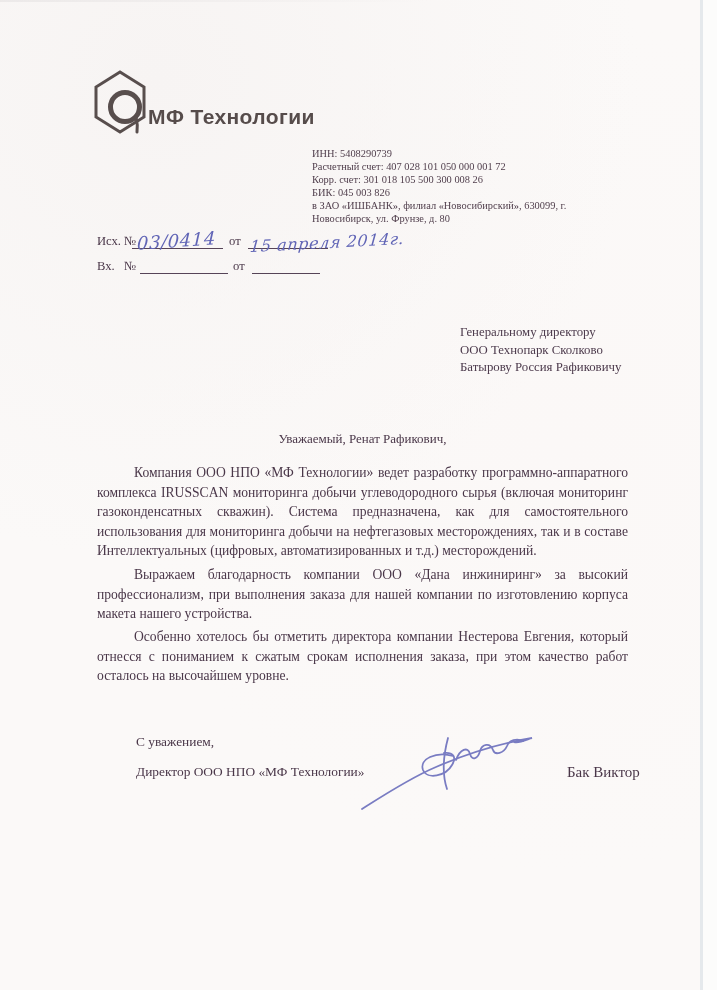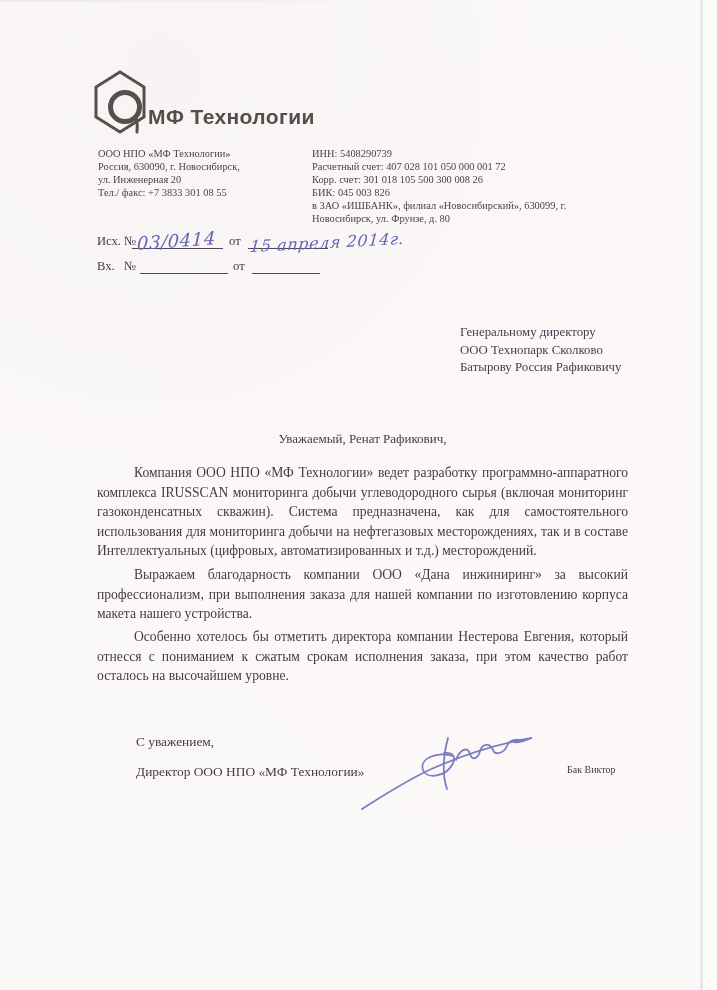--- a/index.html
+++ b/index.html
@@ -44,44 +44,38 @@
   
   .salutation{left:97px;top:431px;width:531px;text-align:center;font-size:13px;}
   .para{left:97px;width:531px;font-size:13.6px;line-height:19.5px;}
   .jline{text-align:justify;text-align-last:justify;}
   .jline.last{text-align-last:left;}
   .jline.indent{text-indent:37px;}
 
   
   .closing-regards{left:136px;top:734px;font-size:13.4px;}
   .closing-title{left:136px;top:764px;font-size:13.4px;}
-  .closing-name{left:567px;top:764px;font-size:10px;}
+  .closing-name{left:567px;top:764px;font-size:15px;}
   .sig{left:356px;top:725px;}
 </style>
 </head>
 <body>
 
 <div class="page">
   <div class="scan-top"></div>
   <div class="scan-margin"></div>
   <div class="scan-edge"></div>
 
   <svg class="abs" style="left:89px;top:70px" width="60" height="66" viewBox="0 0 60 66">
     <polygon points="31,2 55,17 55,47 31,62 7,47 7,17" fill="none" stroke="#584e4d" stroke-width="3" stroke-linejoin="miter"></polygon>
     <circle cx="36" cy="37" r="14.5" fill="none" stroke="#584e4d" stroke-width="5"></circle>
     <path d="M 47 47 Q 49 55 48 62" fill="none" stroke="#584e4d" stroke-width="3" stroke-linecap="round"></path>
   </svg>
   <div class="abs logo-text">МФ Технологии</div>
 
-  <div class="abs contact contact-left">
-    <div>ООО НПО «МФ Технологии»</div>
-    <div>Россия, 630090, г. Новосибирск,</div>
-    <div>ул. Инженерная 20</div>
-    <div>Тел./ факс: +7 3833 301 08 55</div>
-  </div>
   <div class="abs contact contact-right">
     <div>ИНН: 5408290739</div>
     <div>Расчетный счет: 407 028 101 050 000 001 72</div>
     <div>Корр. счет: 301 018 105 500 300 008 26</div>
     <div>БИК: 045 003 826</div>
     <div>в ЗАО «ИШБАНК», филиал «Новосибирский», 630099, г.</div>
     <div>Новосибирск, ул. Фрунзе, д. 80</div>
   </div>
 
   <div class="abs ref-row" style="left:0;top:234px;width:717px;">

